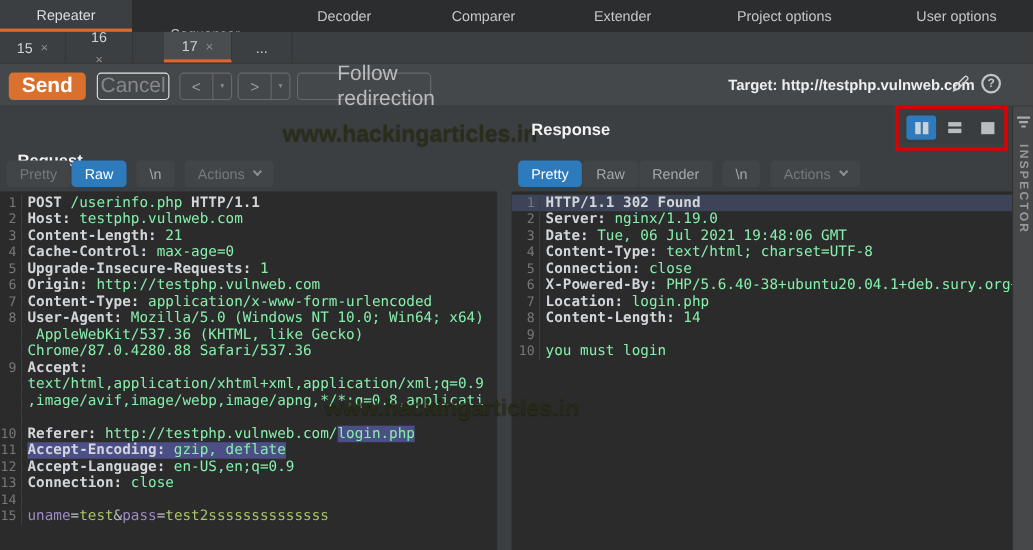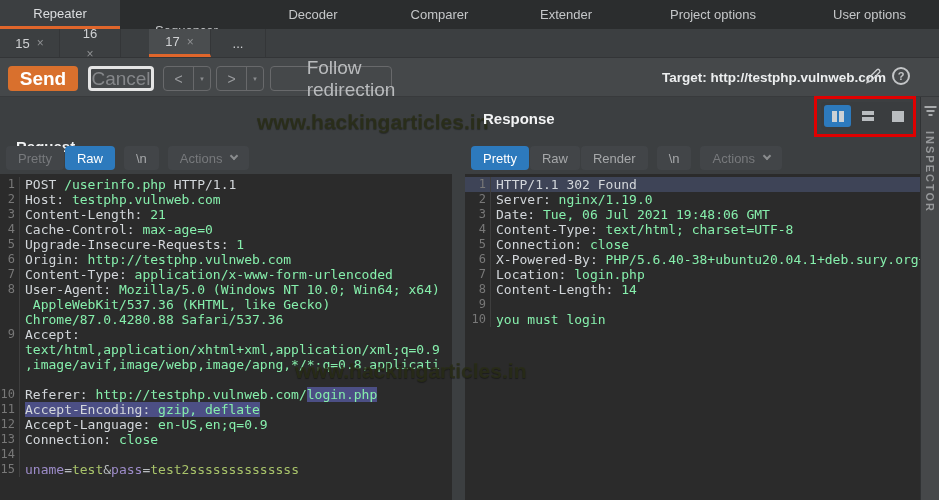--- a/index.html
+++ b/index.html
@@ -15,21 +15,21 @@
   
   .subbar{position:absolute;left:0;top:29px;width:939px;height:28px;background:#3c3f41;display:flex;}
   .stab{height:28px;display:flex;align-items:center;justify-content:center;gap:7px;font-size:13px;color:#d0d2d4;border-right:1px solid #343638;}
   .stab.active{background:#4a4d4f;border-bottom:3px solid #e0662b;}
   .stab .x{color:#8f9193;font-size:12px;line-height:12px;}
 
   
   .toolbar{position:absolute;left:0;top:57px;width:939px;height:40px;background:#45484a;border-top:1px solid #333537;border-bottom:1px solid #383a3c;}
   .tbtn{position:absolute;top:8px;height:25px;border-radius:4px;font-size:19px;display:flex;align-items:center;justify-content:center;}
   #send{left:8px;width:70px;background:#d9702d;color:#fff;font-weight:bold;}
-  #cancel{left:88px;width:66px;border:3px solid #e5e5e5;color:#85878a;}
+  #cancel{left:88px;width:66px;border:1px solid #e5e5e5;color:#85878a;}
   .splitbtn{position:absolute;top:8px;height:25px;border:1px solid #68696b;border-radius:4px;display:flex;color:#9b9da0;}
   .splitbtn .main{width:29px;display:flex;align-items:center;justify-content:center;font-size:14px;}
   .splitbtn .drop{width:17px;border-left:1px solid #68696b;display:flex;align-items:center;justify-content:center;font-size:6px;color:#8a8c8e;}
   #histback{left:163px;} #histfwd{left:216px;}
   #follow{left:270px;width:122px;border:1px solid #68696b;color:#b9bbbd;padding-left:40px;}
   .target{position:absolute;top:12px;left:662px;font-size:13.5px;font-weight:bold;color:#eceeef;white-space:nowrap;}
   .pencil{position:absolute;left:864px;top:9px;width:18px;height:18px;}
   .helpcirc{position:absolute;left:892px;top:9px;width:18px;height:18px;border:2px solid #c3c5c7;border-radius:50%;color:#c3c5c7;font-size:11px;font-weight:bold;display:flex;align-items:center;justify-content:center;}
 
   
@@ -44,21 +44,21 @@
   .chev{display:inline-block;width:6px;height:6px;border-right:2px solid #8a8c8e;border-bottom:2px solid #8a8c8e;transform:rotate(45deg);margin-left:9px;margin-top:-4px;}
 
   
   .editor{position:absolute;top:174px;height:326px;background:#2b2b2b;font-family:"DejaVu Sans Mono",monospace;font-size:13px;line-height:15px;padding-top:3px;overflow:hidden;z-index:1;}
   #req-editor{left:0;width:452px;}
   #resp-editor{left:465px;width:455px;}
   .crow{display:flex;height:15px;white-space:pre;}
   .ln{flex:0 0 20px;text-align:right;padding-right:4px;color:#787878;border-right:1px solid #3e3e3e;font-size:12px;}
   #resp-editor .ln{flex-basis:26px;}
   .ct{padding-left:5px;}
-  .c-name{color:#d2d6da;} .c-val{color:#86efac;} .c-kw{color:#9d8cc9;}
+  .c-name{color:#d2d6da;font-weight:bold;} .c-val{color:#86efac;} .c-kw{color:#9d8cc9;}
   .c-str{color:#a8c36a;} .c-sym{color:#b9bdc1;}
   .sel{background:#4c4f85;}
   .rowhl{background:#3e4457;}
 
   
   #annotation{position:absolute;left:814px;top:96px;width:102px;height:41px;border:3px solid #e00000;z-index:8;pointer-events:none;}
   #layoutgroup{position:absolute;left:821px;top:102px;height:28px;background:#3a3d3f;border-radius:4px;display:flex;align-items:center;padding:0 3px;gap:3px;z-index:7;}
   .lbtn{width:27px;height:22px;border-radius:3px;display:flex;align-items:center;justify-content:center;gap:2px;}
   .lbtn.active{background:#2d7abd;}
   .ic-col{width:5px;height:11px;background:#ccd1d5;}

